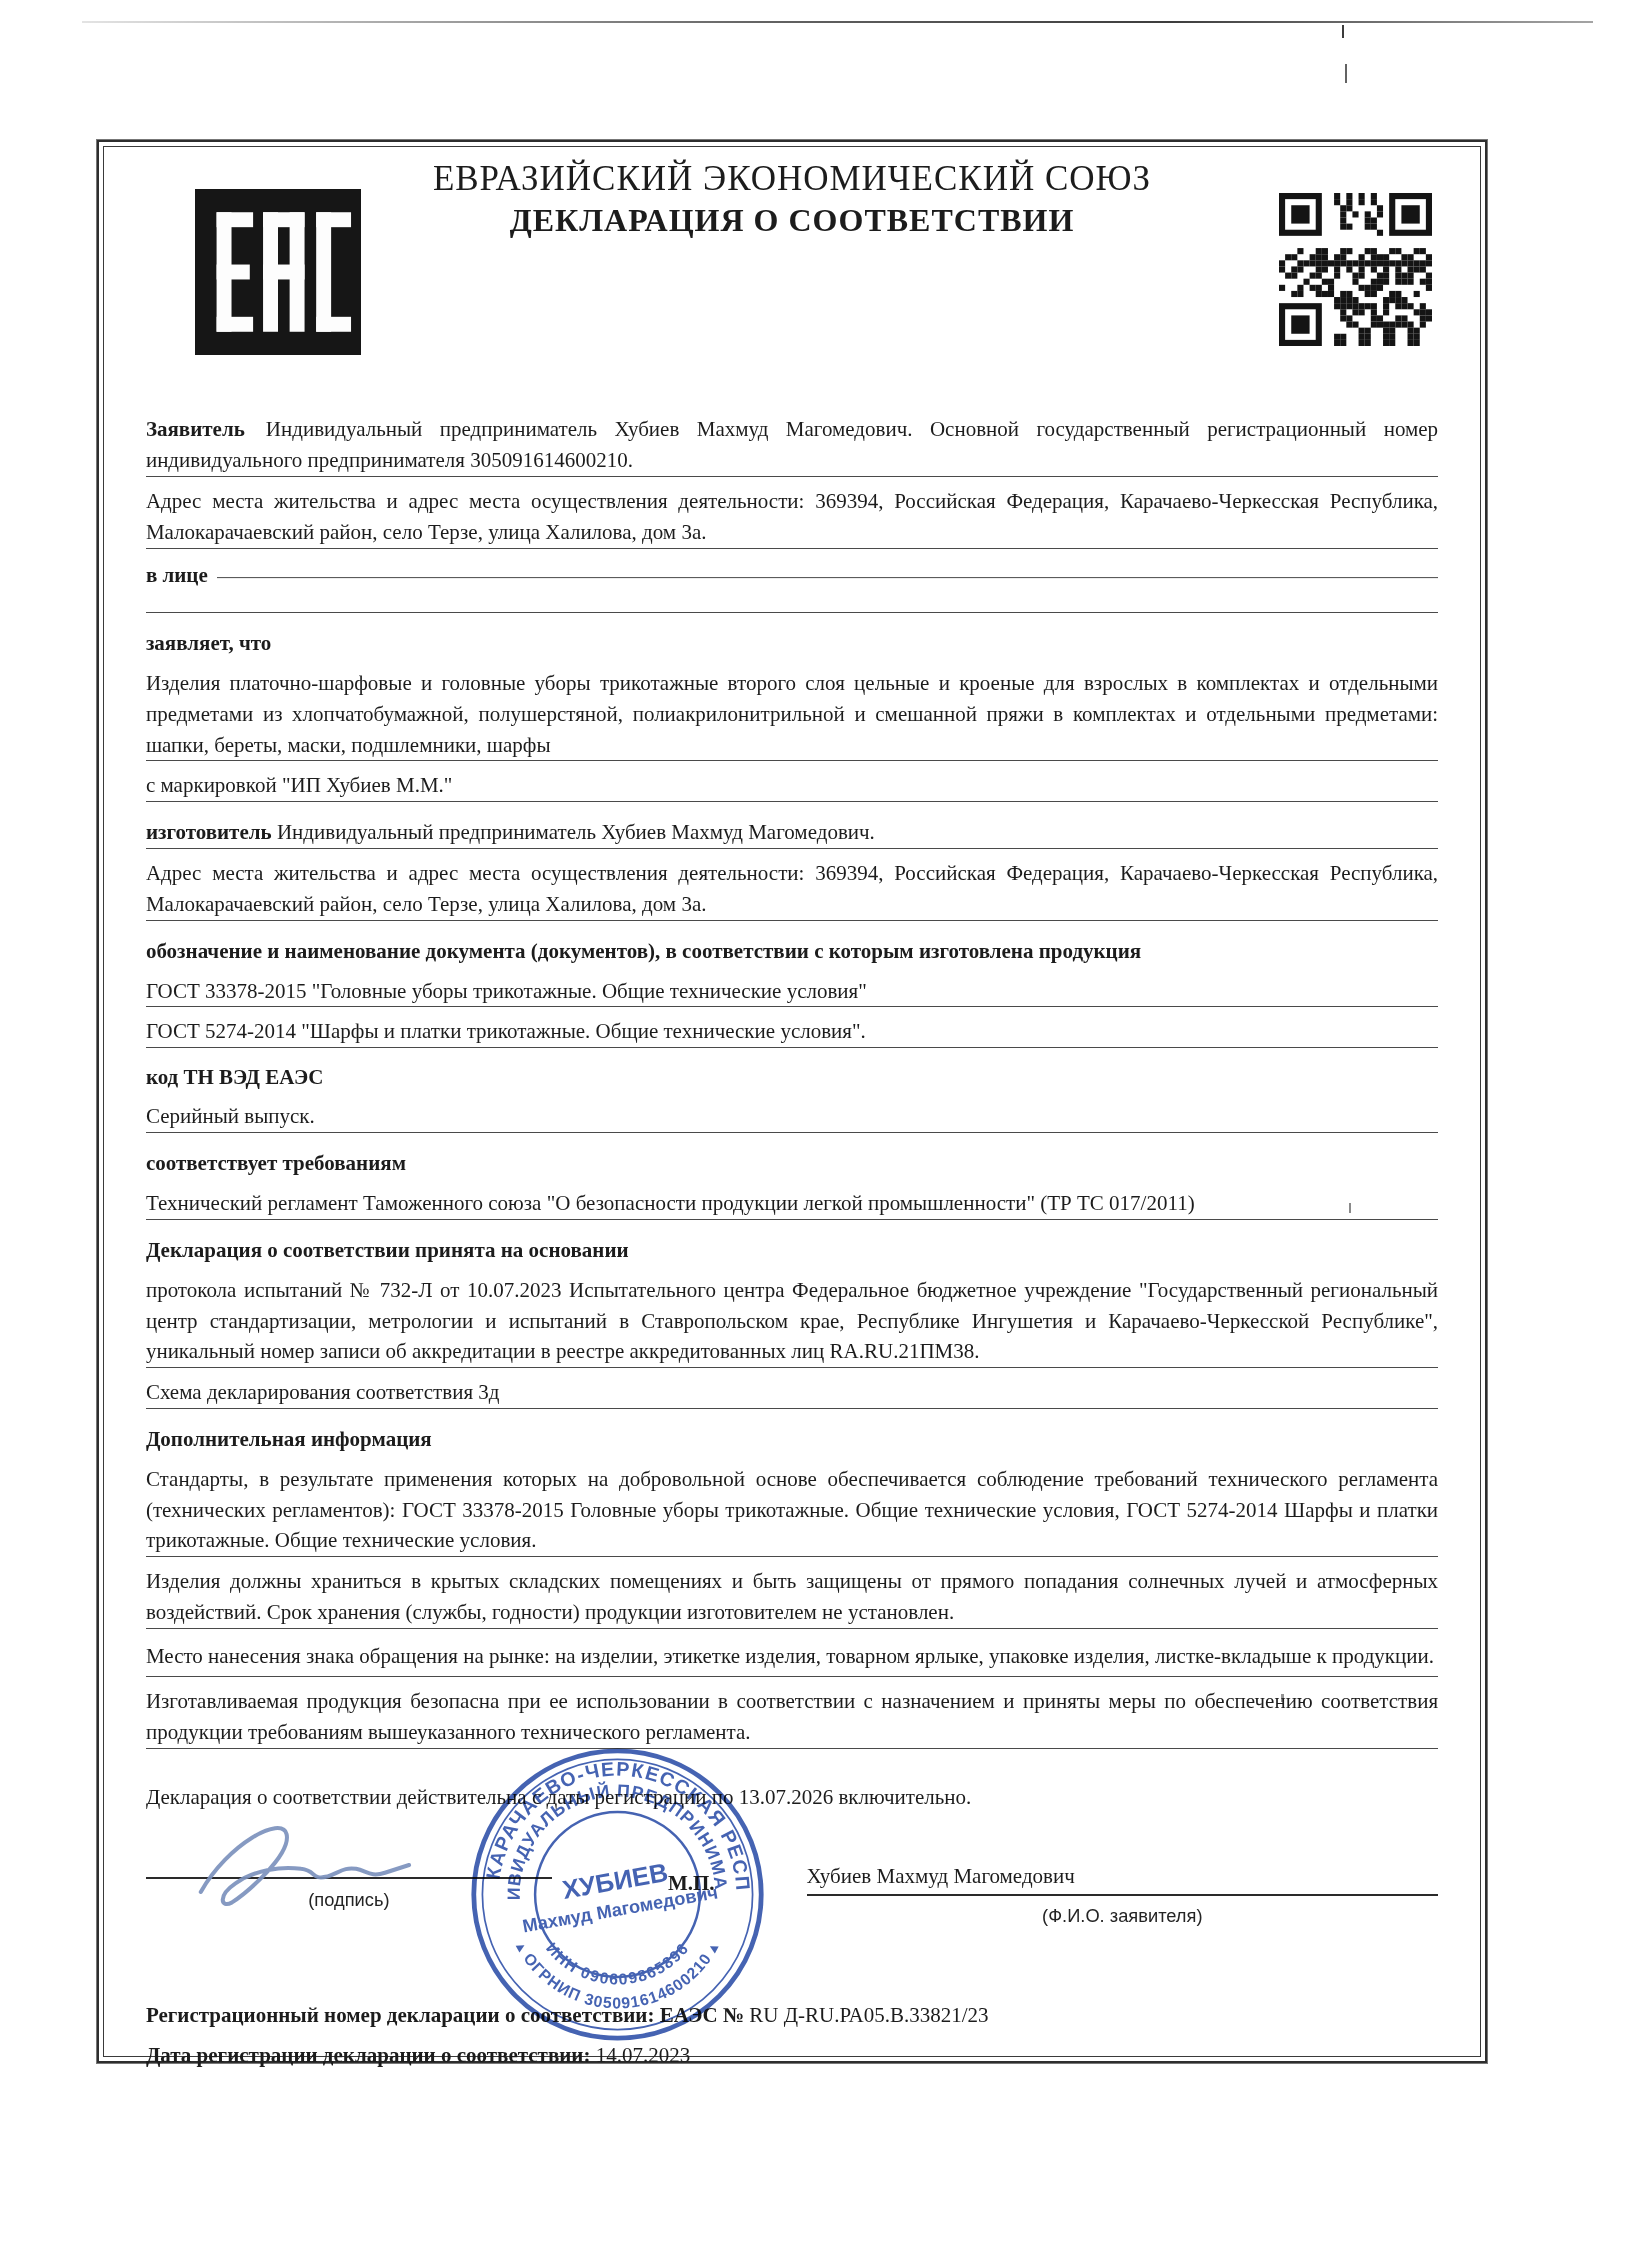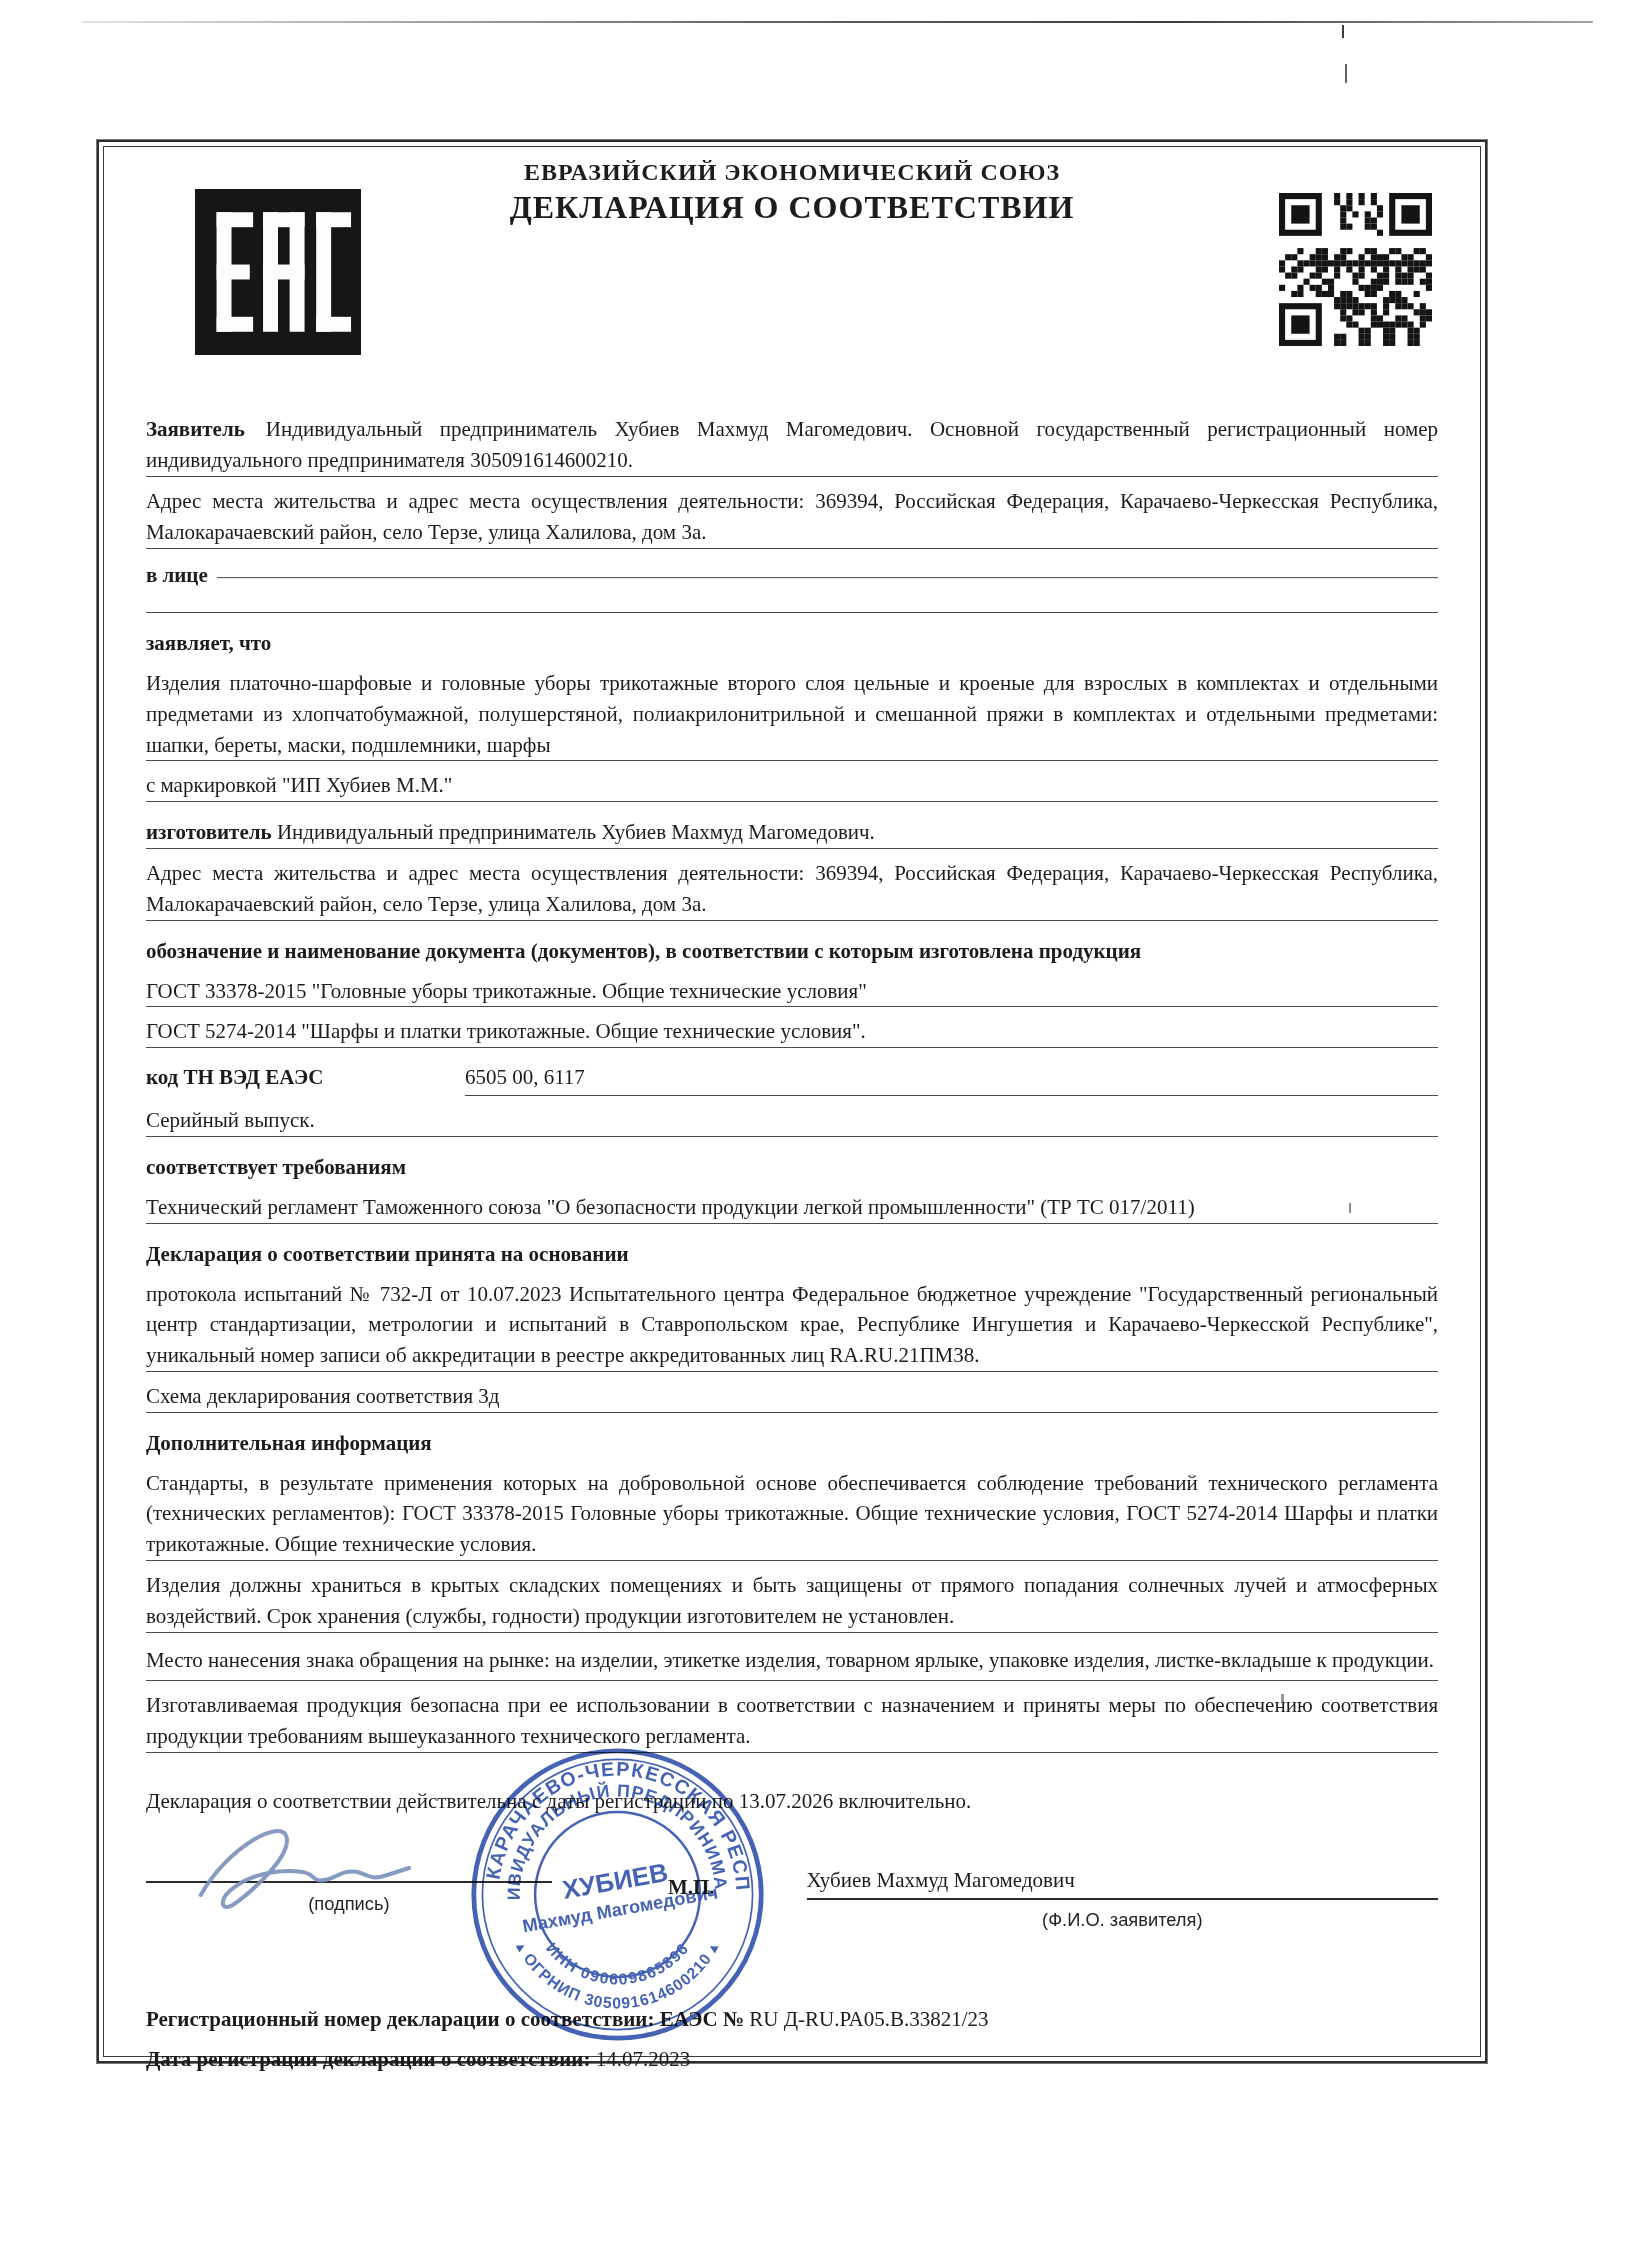--- a/index.html
+++ b/index.html
@@ -13,21 +13,21 @@
   .scan-line-top{position:absolute;left:82px;top:21px;width:1511px;height:1.9px;
     background:linear-gradient(to right,rgba(70,70,70,.15),rgba(60,60,60,.8) 45%,rgba(40,40,40,.9) 72%,rgba(90,90,90,.55));}
   .tick{position:absolute;background:#3c3c3c;}
   
   .frame{position:absolute;left:97px;top:140px;width:1386px;height:1919px;
     border:2.9px solid #2e2e2e;box-shadow:0 0 0 1px #777;}
   .frame-inner{position:absolute;left:3.9px;top:3.9px;right:3.9px;bottom:3.9px;border:1.9px solid #3a3a3a;}
   
   .header{position:relative;height:253px;}
   .titles{text-align:center;padding-top:9.7px;}
-  .title1{font-size:24px;font-weight:700;letter-spacing:1px;line-height:1.25;}
+  .title1{font-size:35px;font-weight:400;letter-spacing:1px;line-height:1.25;}
   .title2{font-size:32px;font-weight:700;letter-spacing:1px;line-height:1.3;}
   .eac-badge{position:absolute;left:89px;top:42px;width:170px;height:166px;}
   .qr{position:absolute;right:48px;top:46px;width:153px;height:153px;}
   
   .content{padding:5.8px 42px 0 42px;font-size:21px;line-height:1.47;}
   p{margin:0;}
   .para{margin:8.7px 0 0 0;text-align:justify;}
   .rule{border-bottom:1.9px solid #4a4a4a;padding-bottom:0;}
   .lbl{font-weight:700;}
   .lbl-gap{margin-right:21px;}
@@ -329,21 +329,20 @@
 
     <p class="para rule">Адрес места жительства и адрес места осуществления деятельности: 369394, Российская Федерация, Карачаево-Черкесская Республика, Малокарачаевский район, село Терзе, улица Халилова, дом 3а.</p>
 
     <p class="h3">обозначение и наименование документа (документов), в соответствии с которым изготовлена продукция</p>
 
     <p class="para rule">ГОСТ 33378-2015 "Головные уборы трикотажные. Общие технические условия"</p>
     <p class="para rule">ГОСТ 5274-2014 "Шарфы и платки трикотажные. Общие технические условия".</p>
 
     <div class="tnved-row">
       <span class="tnved-label">код ТН ВЭД ЕАЭС</span>
-      <span class="tnved-value">6505 00, 6117</span>
     </div>
 
     <p class="para rule">Серийный выпуск.</p>
 
     <p class="h3">соответствует требованиям</p>
     <p class="para rule">Технический регламент Таможенного союза "О безопасности продукции легкой промышленности" (ТР ТС 017/2011)</p>
 
     <p class="h3">Декларация о соответствии принята на основании</p>
     <p class="para rule">протокола испытаний № 732-Л от 10.07.2023 Испытательного центра Федеральное бюджетное учреждение "Государственный региональный центр стандартизации, метрологии и испытаний в Ставропольском крае, Республике Ингушетия и Карачаево-Черкесской Республике", уникальный номер записи об аккредитации в реестре аккредитованных лиц RA.RU.21ПМ38.</p>
     <p class="para rule">Схема декларирования соответствия 3д</p>

